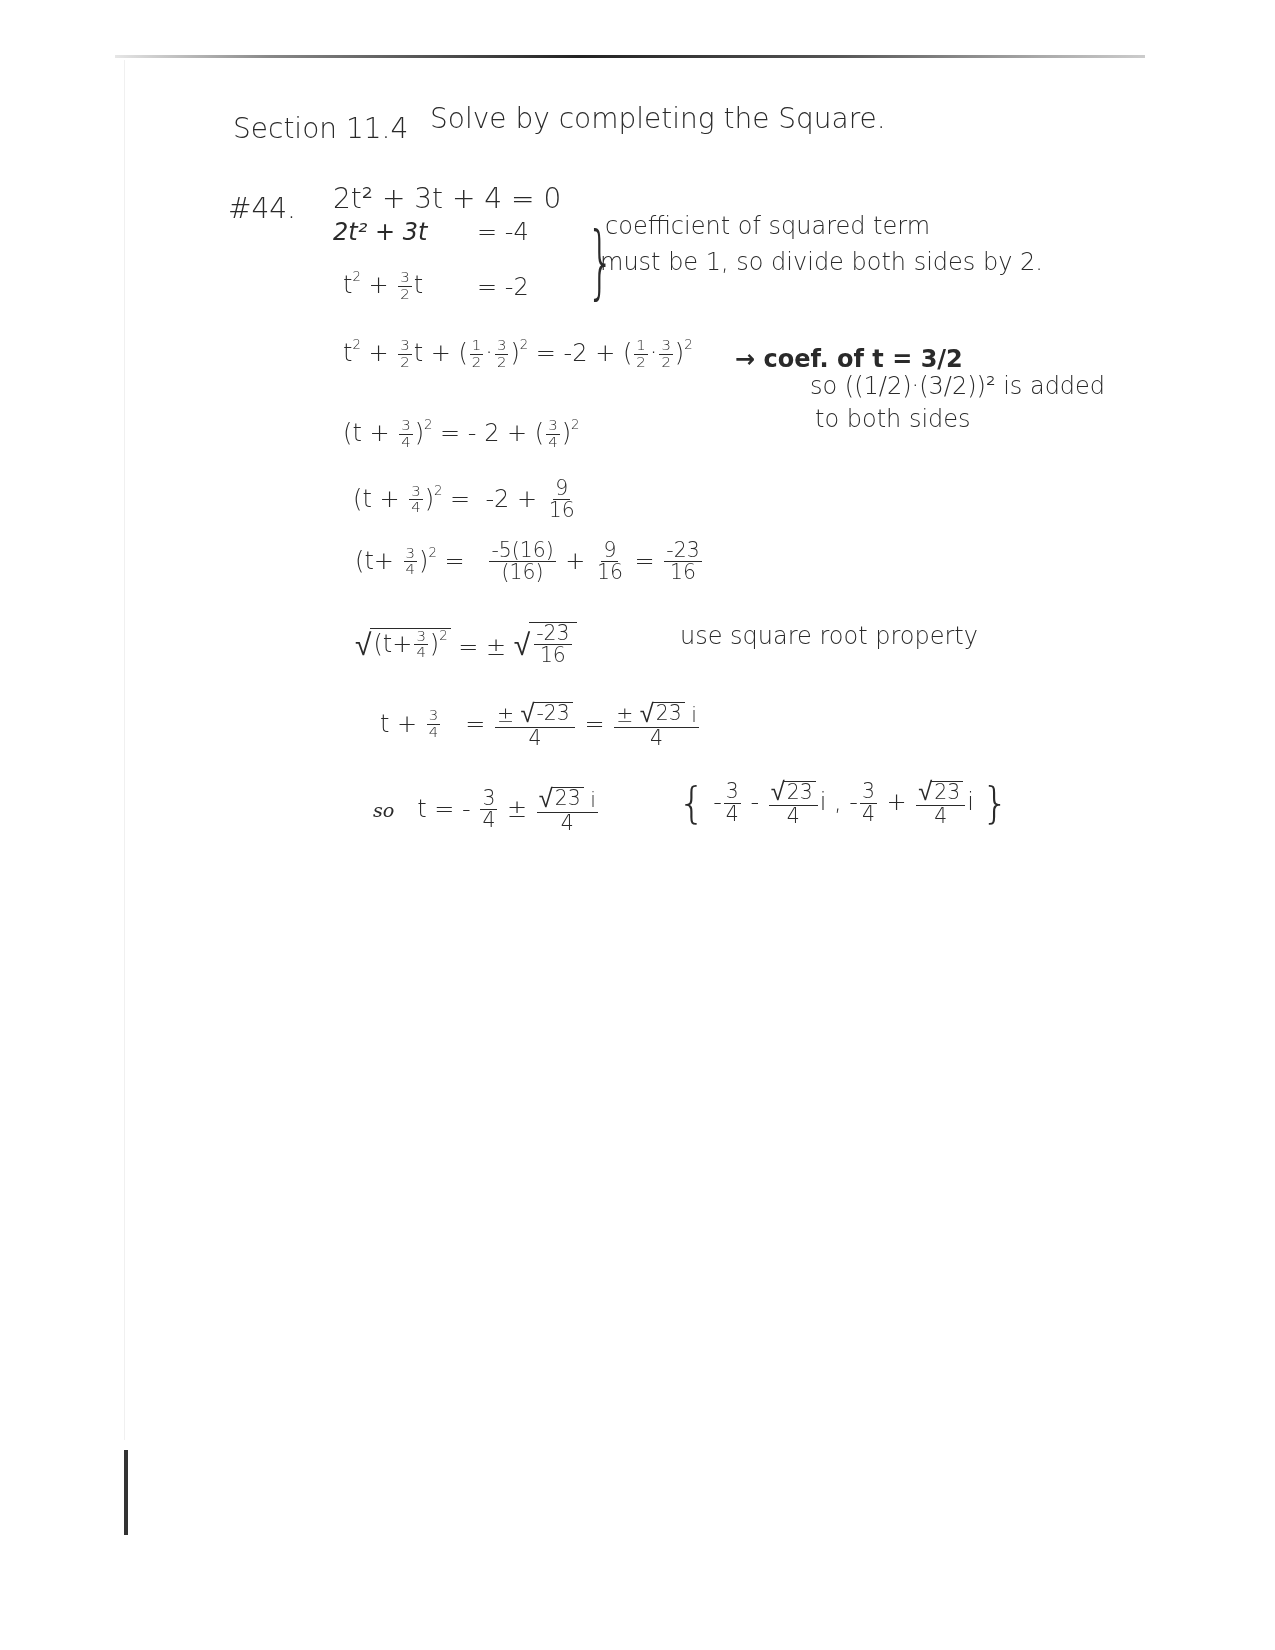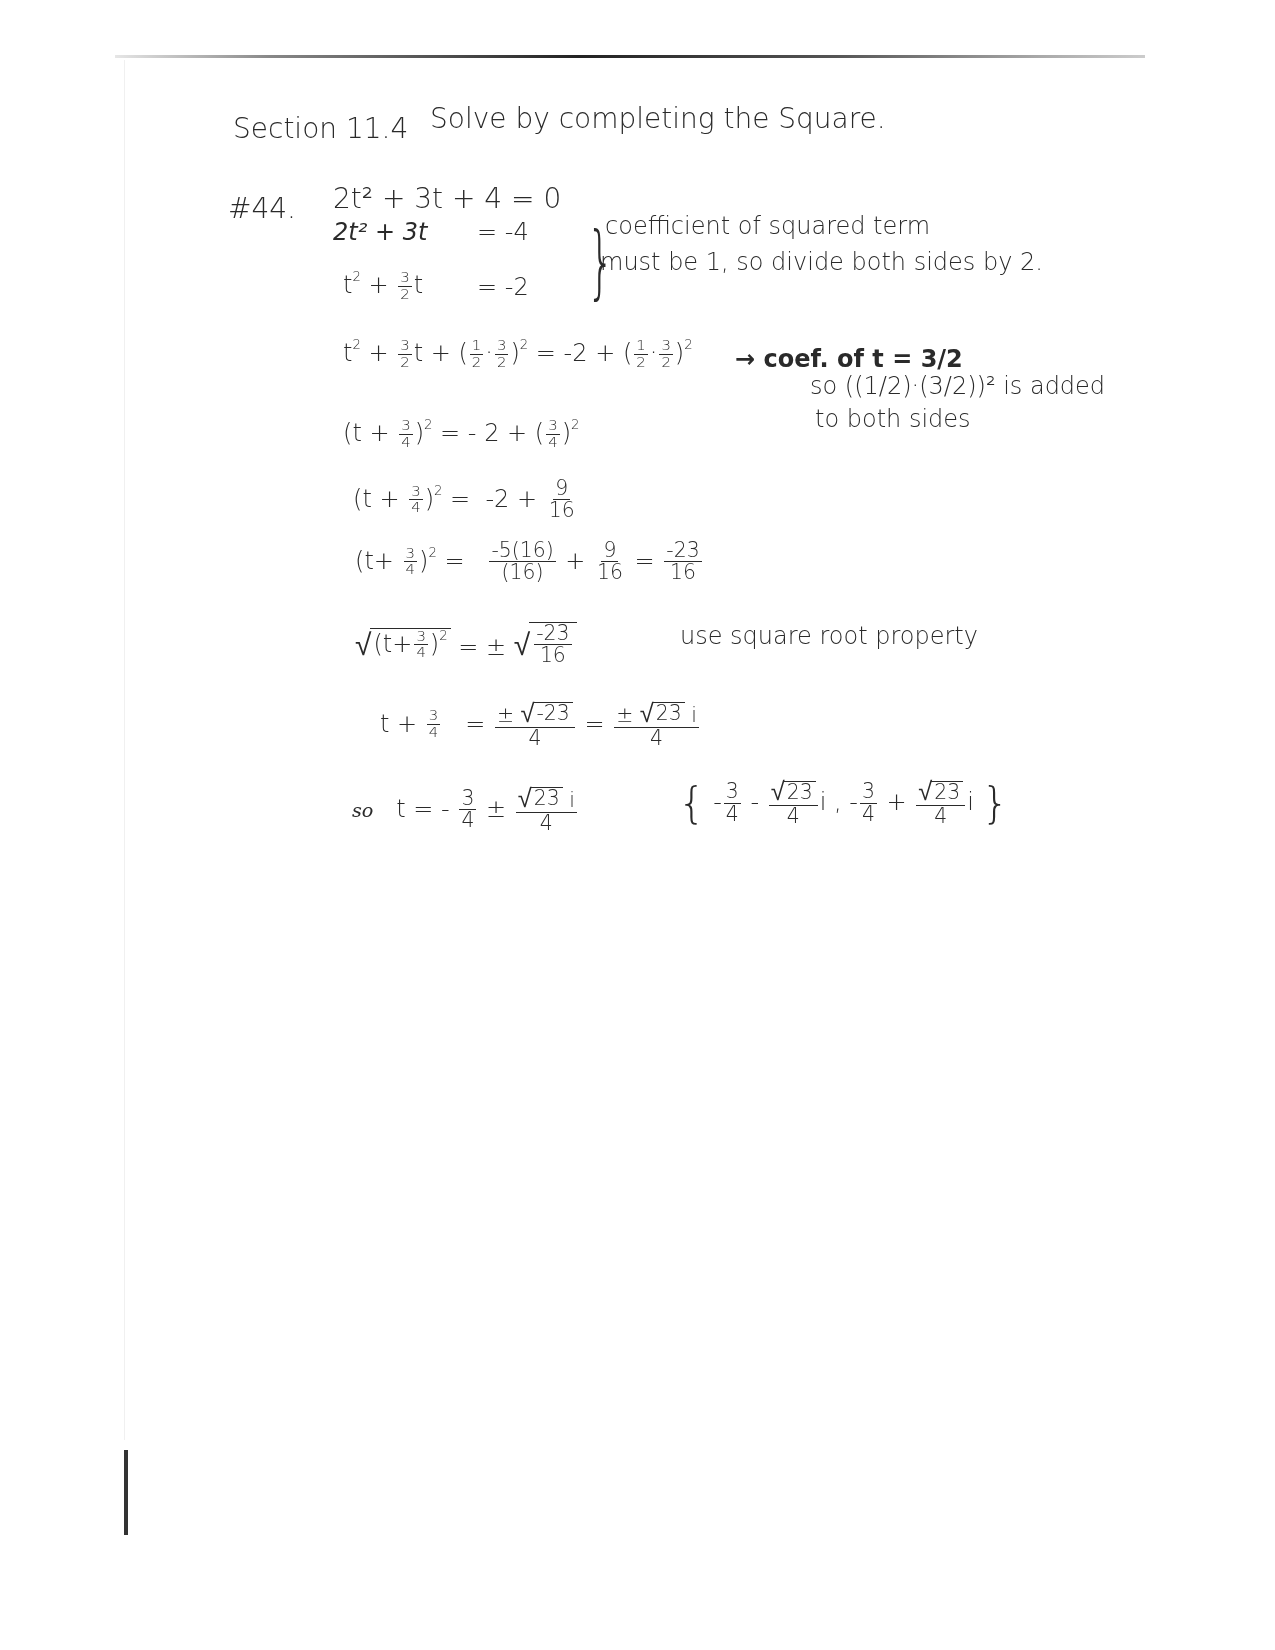--- a/index.html
+++ b/index.html
@@ -166,21 +166,21 @@
   <span>=</span>
   <span class="frac bigfrac">
       <span class="num"><span>±</span> <span class="rad">
           <span class="sym">√</span>
           <span class="body">23</span>
         </span> <span>i</span></span>
       <span class="den">4</span>
     </span>
 </div>
 
-<div class="hw sz-md" style="left:352px; top:785px;">
+<div class="hw sz-md" style="left:373px; top:785px;">
   <span class="serif" style="font-size:0.8em">so</span> &nbsp;
   <span>t</span> <span>=</span> <span>-</span>
   <span class="frac bigfrac">
       <span class="num">3</span>
       <span class="den">4</span>
     </span>
   <span>±</span>
   <span class="frac bigfrac">
       <span class="num"><span class="rad">
           <span class="sym">√</span>

